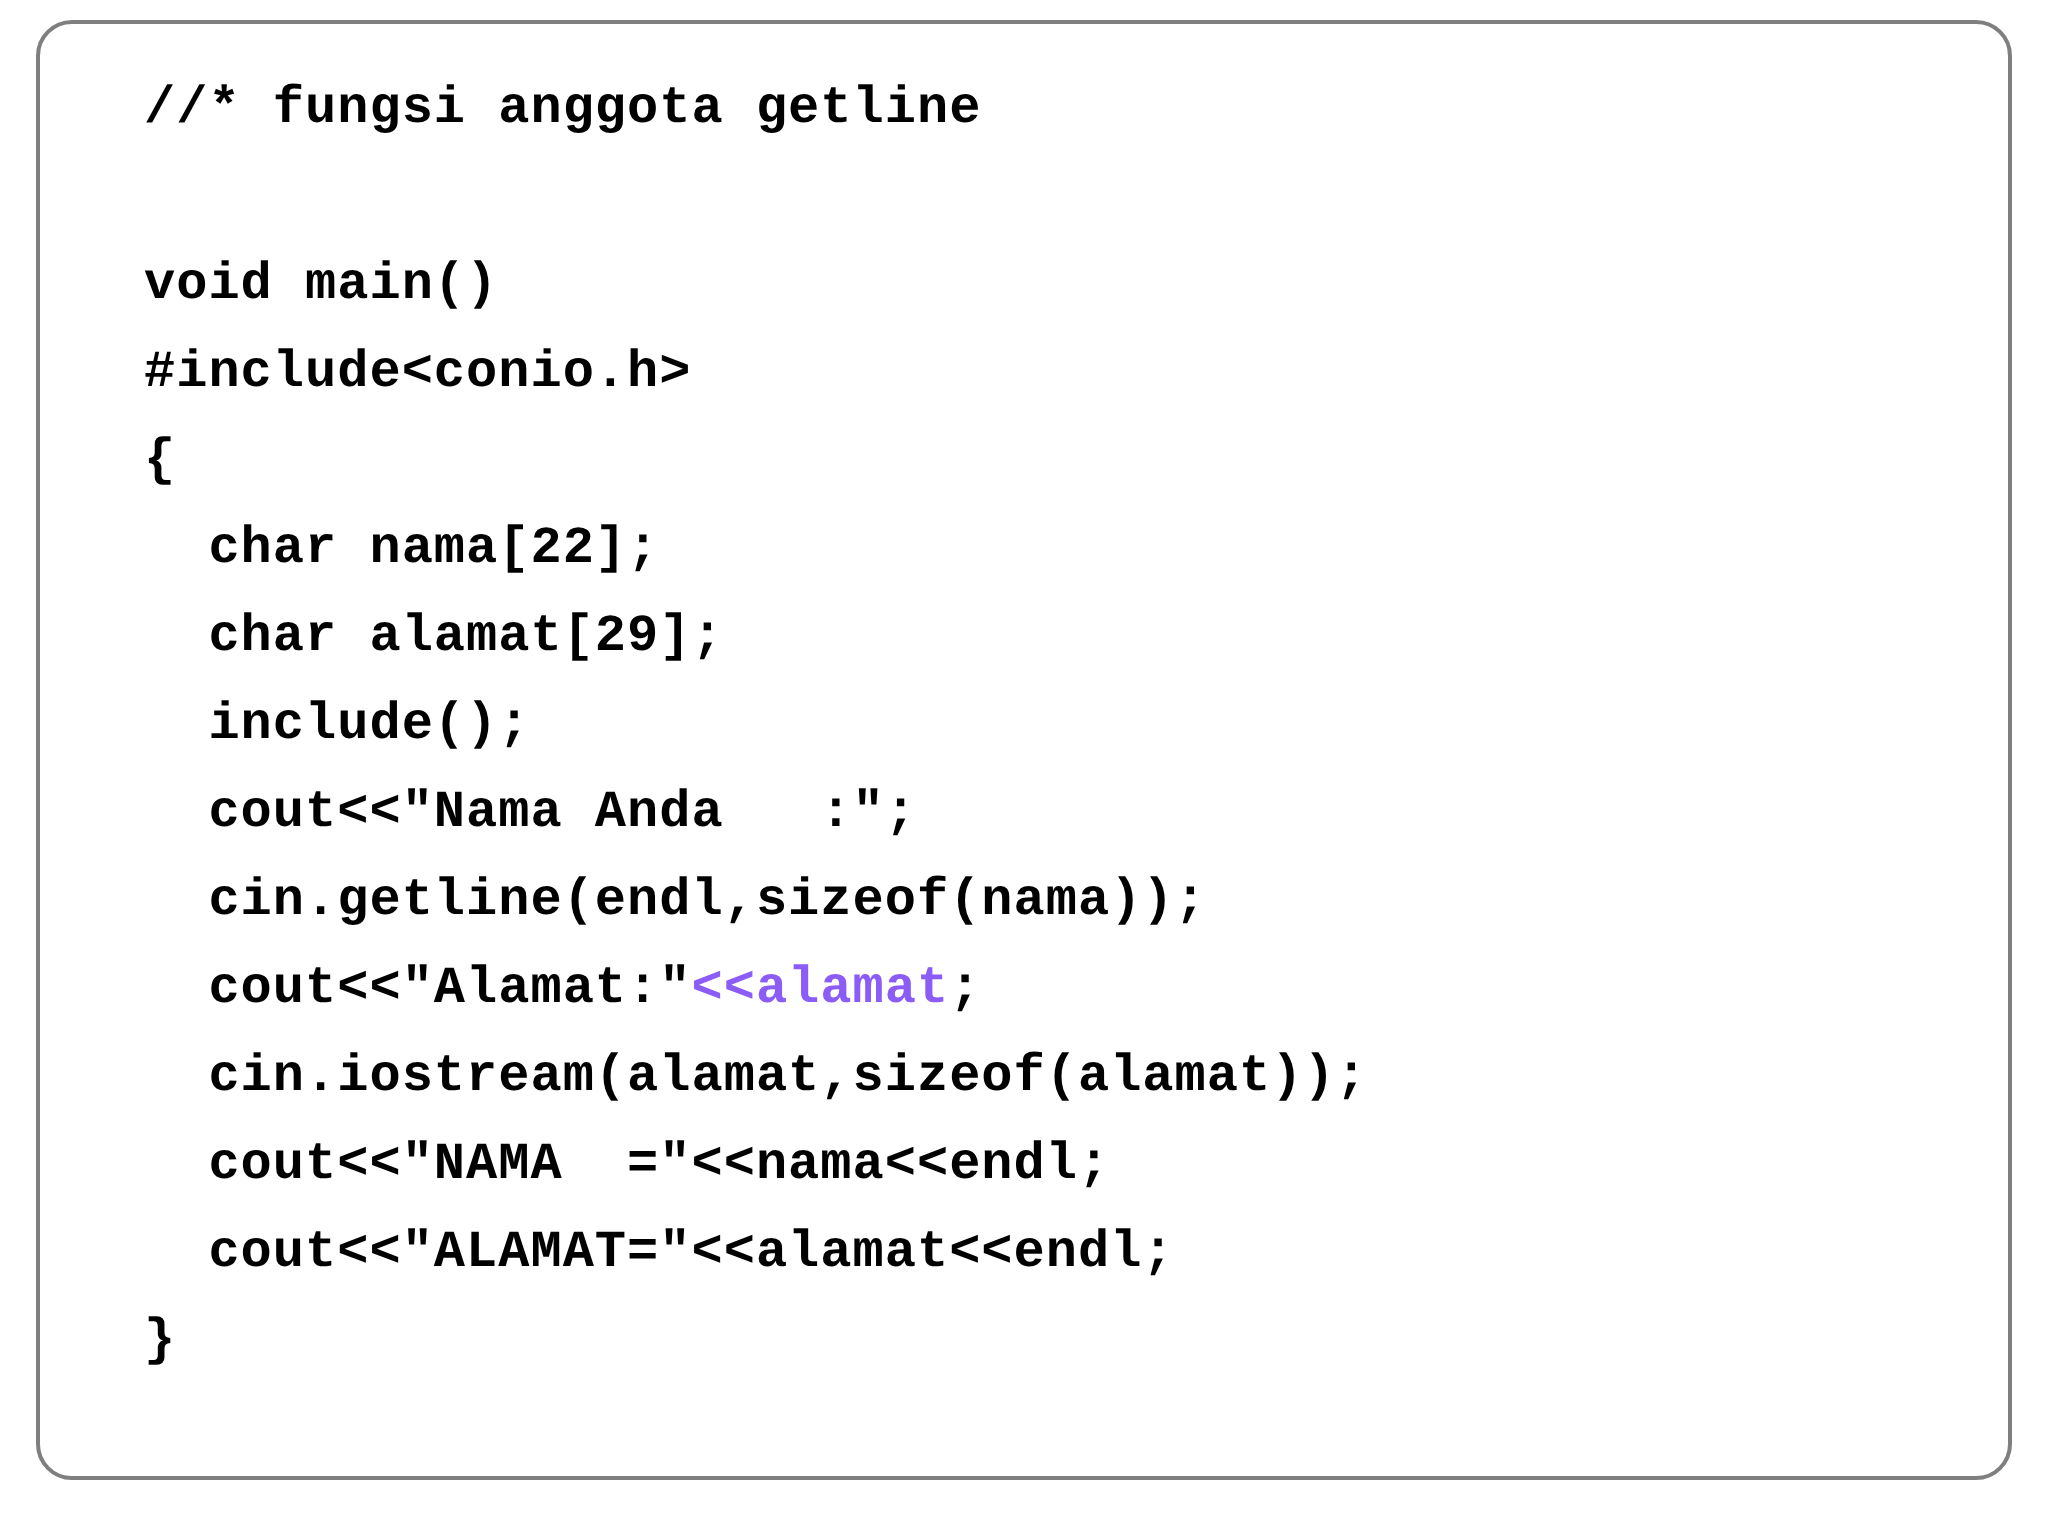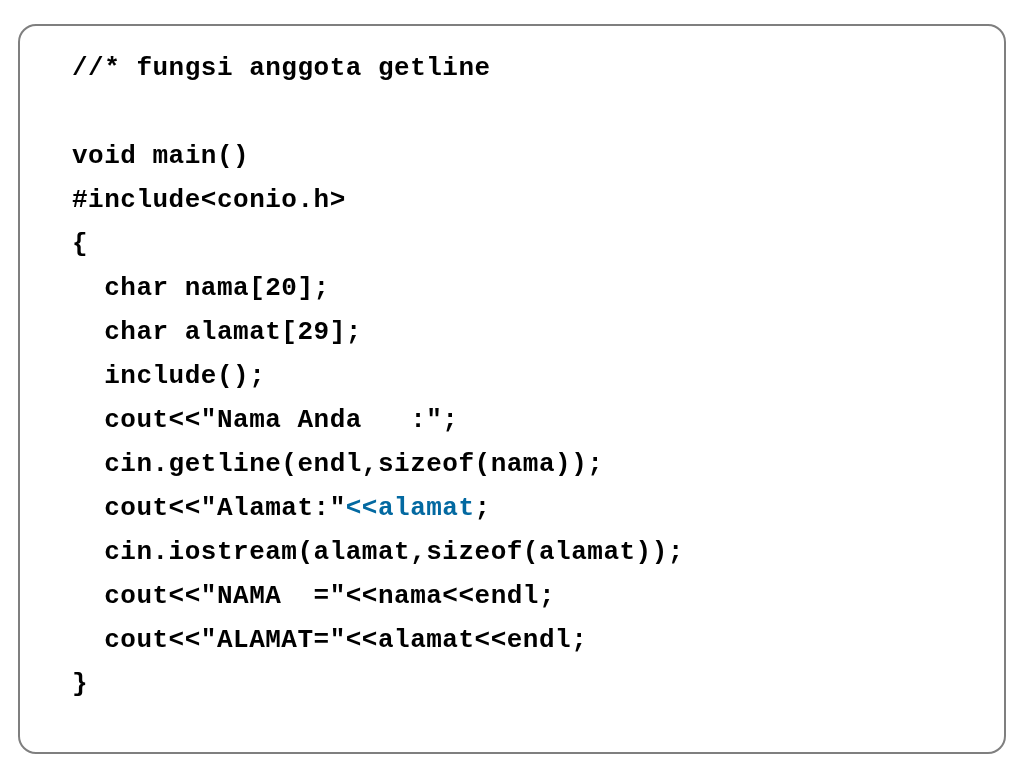--- a/index.html
+++ b/index.html
@@ -6,53 +6,53 @@
     margin: 0;
     padding: 0;
     width: 1024px;
     height: 757px;
     background: #ffffff;
     font-family: "Consolas", "Courier New", monospace;
   }
   .code-box {
     position: absolute;
     left: 18px;
-    top: 24px;
+    top: 10px;
     width: 988px;
     height: 730px;
     border: 2px solid #7f7f7f;
     border-radius: 18px;
     box-sizing: border-box;
     padding: 20px 40px 8px 52px;
   }
   .line {
     font-size: 26px;
     line-height: 44px;
     white-space: pre;
     color: #000000;
     font-weight: 600;
     letter-spacing: 0.5px;
   }
   .blank {
     height: 44px;
   }
   .red {
-    color: #0369a1;
+    color: #8b5cf6;
   }
 </style>
 </head>
 <body>
 
 <div class="code-box">
   <div class="line">//* fungsi anggota getline</div>
   <div class="blank"></div>
   <div class="line">void main()</div>
   <div class="line">#include&lt;conio.h&gt;</div>
   <div class="line">{</div>
-  <div class="line">  char nama[20];</div>
+  <div class="line">  char nama[22];</div>
   <div class="line">  char alamat[29];</div>
   <div class="line">  include();</div>
   <div class="line">  cout&lt;&lt;"Nama Anda   :";</div>
   <div class="line">  cin.getline(endl,sizeof(nama));</div>
   <div class="line"><span>  cout&lt;&lt;"Alamat:"</span><span class="red">&lt;&lt;alamat</span><span>;</span></div>
   <div class="line">  cin.iostream(alamat,sizeof(alamat));</div>
   <div class="line">  cout&lt;&lt;"NAMA  ="&lt;&lt;nama&lt;&lt;endl;</div>
   <div class="line">  cout&lt;&lt;"ALAMAT="&lt;&lt;alamat&lt;&lt;endl;</div>
   <div class="line">}</div>
 </div>

